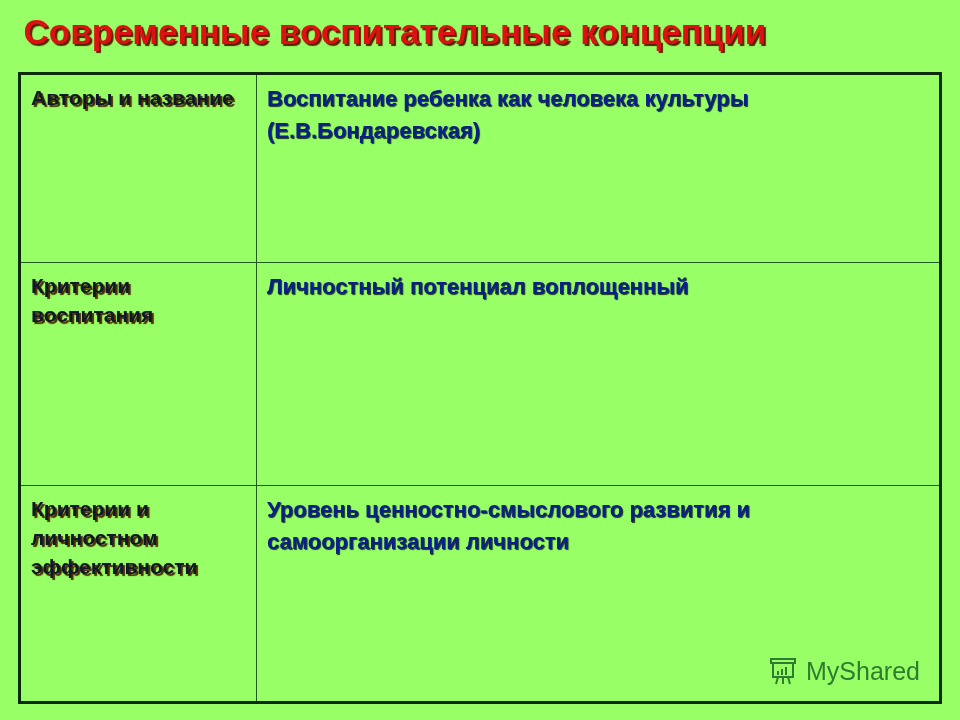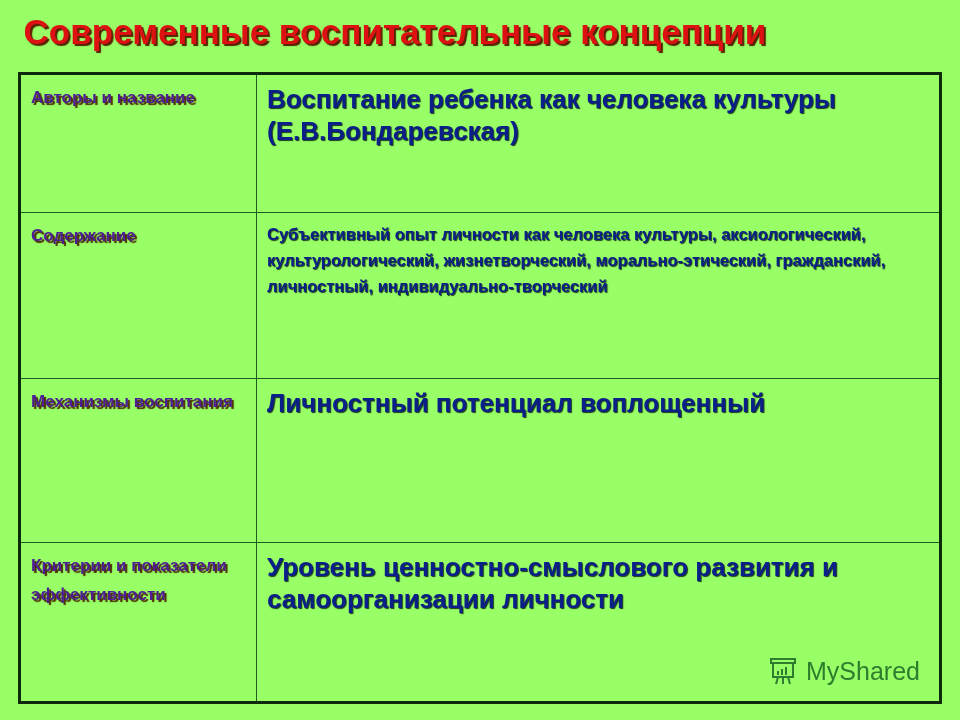--- a/index.html
+++ b/index.html
@@ -23,32 +23,32 @@
       border-collapse: collapse;
       border: 3px solid #0d2a0d;
     }
     table.concept td {
       border: 1px solid #1f5a1f;
       vertical-align: top;
       padding: 8px 10px 4px 10px;
     }
     td.label {
       width: 215px;
-      color: #4c1d95;
+      color: #0f172a;
       font-weight: bold;
-      font-size: 17px;
+      font-size: 21px;
       line-height: 29px;
       text-shadow: 2px 2px 1px #4a2a00;
     }
     td.value {
       color: #0a1f8a;
       font-weight: bold;
       text-shadow: 1px 1px 1px #1a3a1a;
     }
-    .v-large { font-size: 26px; line-height: 32px; }
+    .v-large { font-size: 22px; line-height: 32px; }
     .v-small { font-size: 16.5px; line-height: 26px; }
     tr.r1 { height: 93px; } tr.r2 { height: 98px; } tr.r3 { height: 113px; }
     tr.r4 { height: 111px; } tr.r5 { height: 110px; } tr.r6 { height: 107px; }
     .watermark {
       position: absolute; left: 768px; top: 656px;
       display: flex; align-items: center; gap: 8px;
       color: #2e7d2e; font-size: 25px;
     }
     .watermark svg { display: block; }
   </style>
@@ -56,30 +56,26 @@
 <body>
 
 <div class="title">Современные воспитательные концепции</div>
 
 <table class="concept">
   <tbody>
       <tr class="r1">
     <td class="label">Авторы и название</td>
     <td class="value v-large">Воспитание ребенка как человека культуры (Е.В.Бондаревская)</td>
   </tr>
-  <tr class="r4">
-    <td class="label">Содержание</td>
-    <td class="value v-small">Субъективный опыт личности как человека культуры, аксиологический, культурологический, жизнетворческий, морально-этический, гражданский, личностный, индивидуально-творческий</td>
-  </tr>
   <tr class="r5">
-    <td class="label">Механизмы воспитания</td>
+    <td class="label">Критерии воспитания</td>
     <td class="value v-large">Личностный потенциал воплощенный</td>
   </tr>
   <tr class="r6">
-    <td class="label">Критерии и показатели эффективности</td>
+    <td class="label">Критерии и личностном эффективности</td>
     <td class="value v-large">Уровень ценностно-смыслового развития и самоорганизации личности</td>
   </tr>
 </tbody>
   </table>
 
 <div class="watermark">
   <span>
     <svg width="30" height="30" viewBox="0 0 30 30">
       <rect x="3" y="3" width="24" height="4" fill="none" stroke="#2e7d2e" stroke-width="2"></rect>
       <rect x="5" y="7" width="20" height="14" fill="none" stroke="#2e7d2e" stroke-width="2"></rect>

